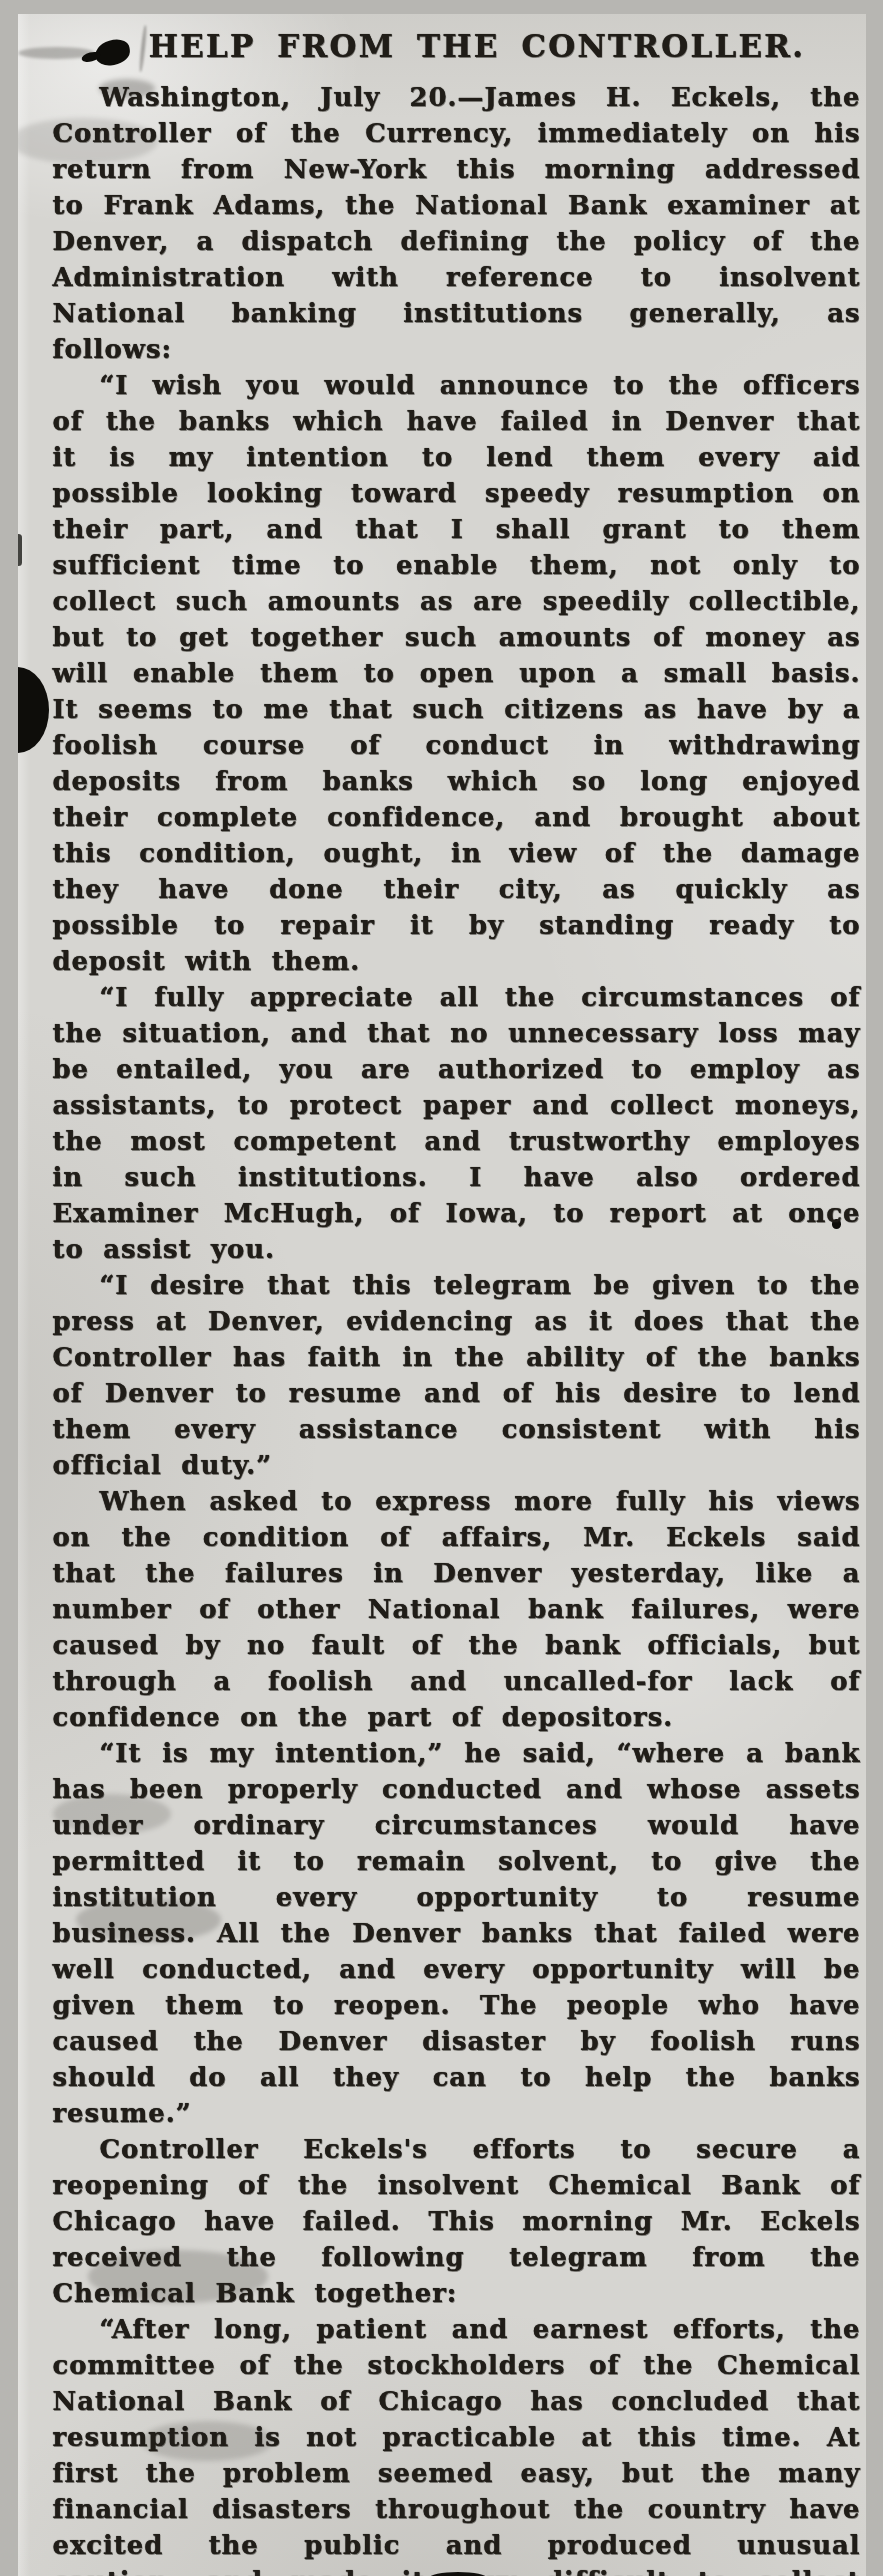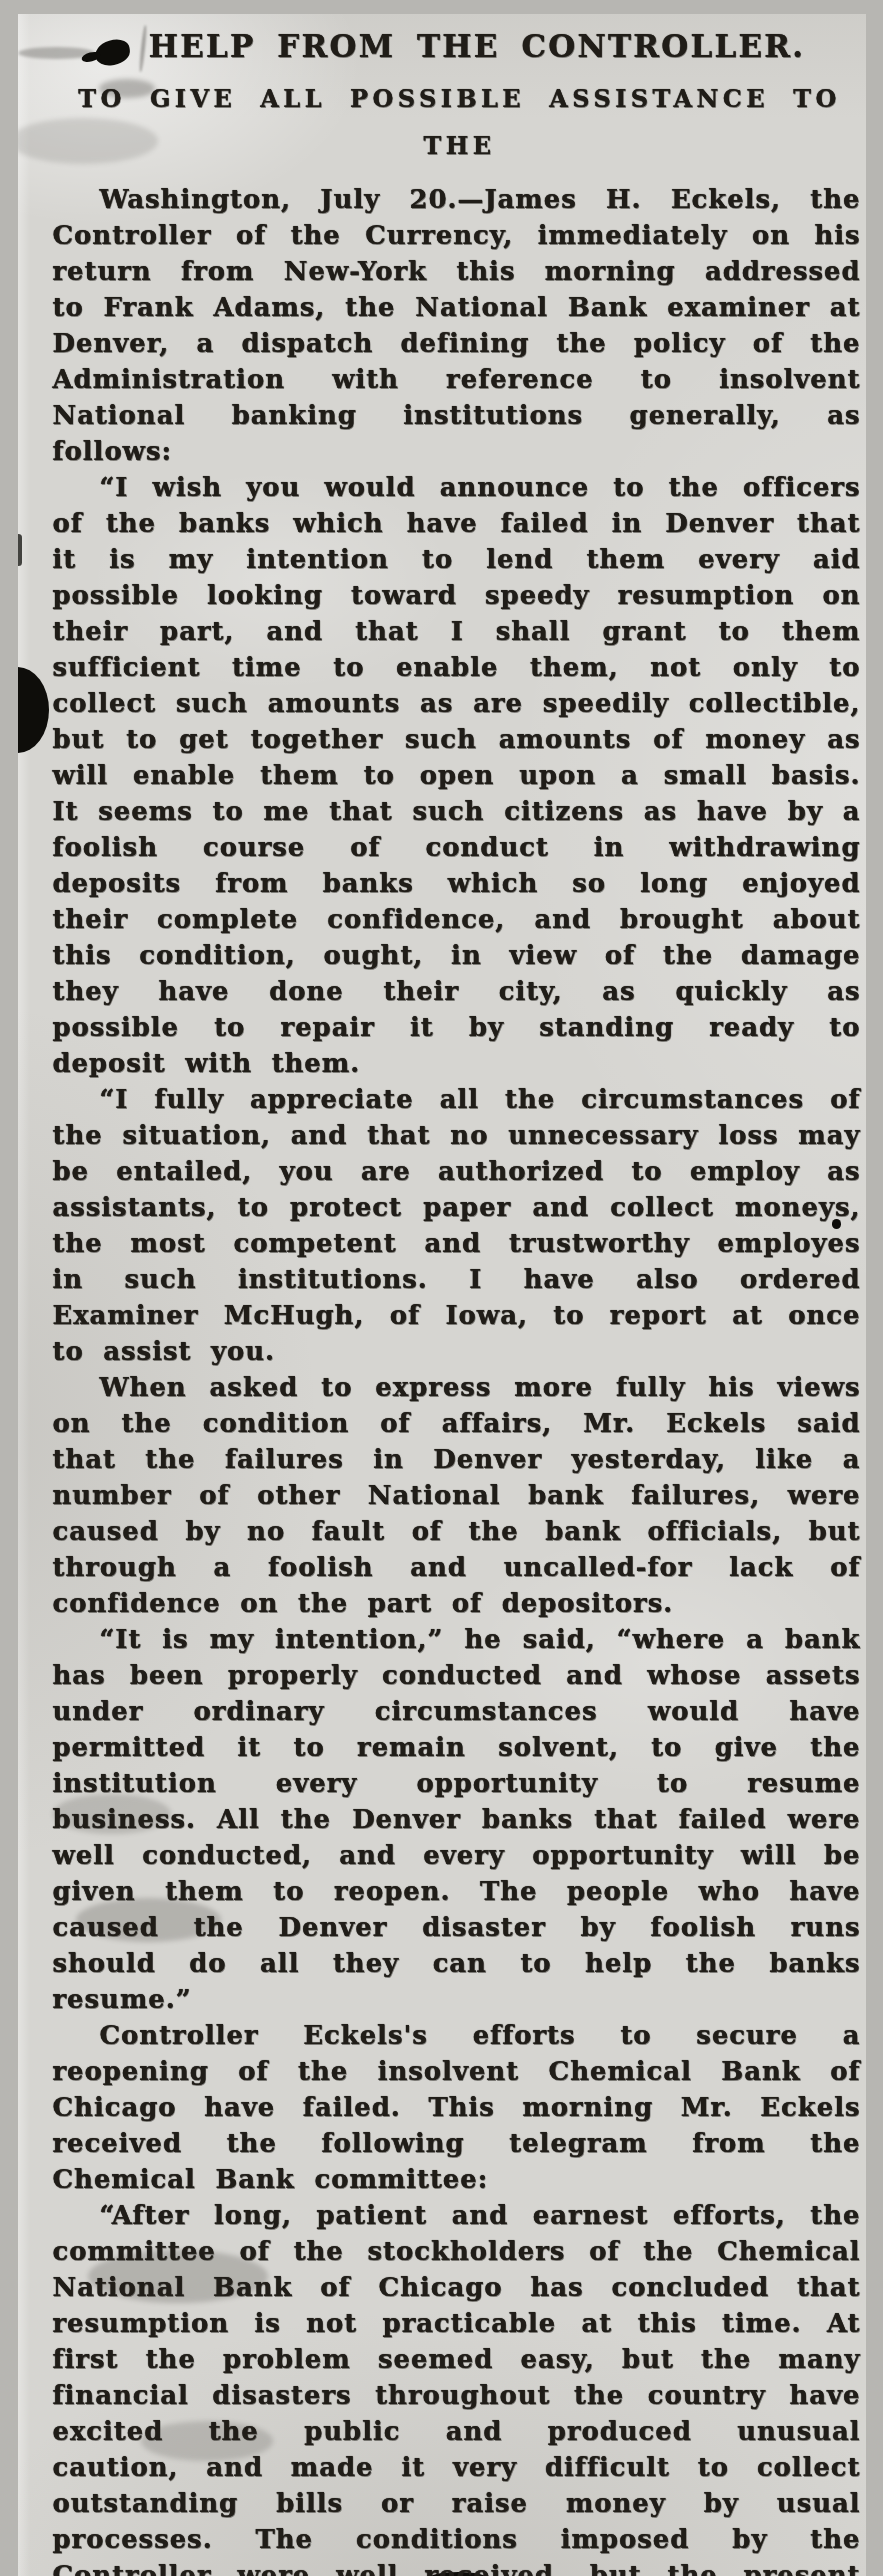--- a/index.html
+++ b/index.html
@@ -163,28 +163,28 @@
   <div class="smudge smudge-country"></div>
   <div class="blot bottom-fragment-bump"></div>
   <div class="blot bottom-fragment-bar"></div>
 
   <div class="column-rule"></div>
 
   <article class="article">
     <h1 class="headline ink">HELP FROM THE CONTROLLER.</h1>
 
     <h2 class="subhead ink">
-      <span class="line">TO GIVE ALL POSSIBLE ASSISTANCE TO THE</span>
     </h2>
 
     <div class="body ink">
       <p>Washington, July 20.—James H. Eckels, the Controller of the Currency, immediately on his return from New-York this morning addressed to Frank Adams, the National Bank examiner at Denver, a dispatch defining the policy of the Administration with reference to insolvent National banking institutions generally, as follows:</p>
       <p>“I wish you would announce to the officers of the banks which have failed in Denver that it is my intention to lend them every aid possible looking toward speedy resumption on their part, and that I shall grant to them sufficient time to enable them, not only to collect such amounts as are speedily collectible, but to get together such amounts of money as will enable them to open upon a small basis. It seems to me that such citizens as have by a foolish course of conduct in withdrawing deposits from banks which so long enjoyed their complete confidence, and brought about this condition, ought, in view of the damage they have done their city, as quickly as possible to repair it by standing ready to deposit with them.</p>
       <p>“I fully appreciate all the circumstances of the situation, and that no unnecessary loss may be entailed, you are authorized to employ as assistants, to protect paper and collect moneys, the most competent and trustworthy employes in such institutions. I have also ordered Examiner McHugh, of Iowa, to report at once to assist you.</p>
+      <p>“I desire that this telegram be given to the press at Denver, evidencing as it does that the Controller has faith in the ability of the banks of Denver to resume and of his desire to lend them every assistance consistent with his official duty.”</p>
       <p>When asked to express more fully his views on the condition of affairs, Mr. Eckels said that the failures in Denver yesterday, like a number of other National bank failures, were caused by no fault of the bank officials, but through a foolish and uncalled-for lack of confidence on the part of depositors.</p>
       <p>“It is my intention,” he said, “where a bank has been properly conducted and whose assets under ordinary circumstances would have permitted it to remain solvent, to give the institution every opportunity to resume business. All the Denver banks that failed were well conducted, and every opportunity will be given them to reopen. The people who have caused the Denver disaster by foolish runs should do all they can to help the banks resume.”</p>
-      <p>Controller Eckels's efforts to secure a reopening of the insolvent Chemical Bank of Chicago have failed. This morning Mr. Eckels received the following telegram from the Chemical Bank committee:</p>
+      <p>Controller Eckels's efforts to secure a reopening of the insolvent Chemical Bank of Chicago have failed. This morning Mr. Eckels received the following telegram from the Chemical Bank together:</p>
       <p>“After long, patient and earnest efforts, the committee of the stockholders of the Chemical National Bank of Chicago has concluded that resumption is not practicable at this time. At first the problem seemed easy, but the many financial disasters throughout the country have excited the public and produced unusual caution, and made it very difficult to collect outstanding bills or raise money by usual processes. The conditions imposed by the Controller were well received, but the present stringency seems an obstacle too serious to be overcome by the stockholders.”</p>
     </div>
   </article>
 
 </div>
 
 
 </body></html>

